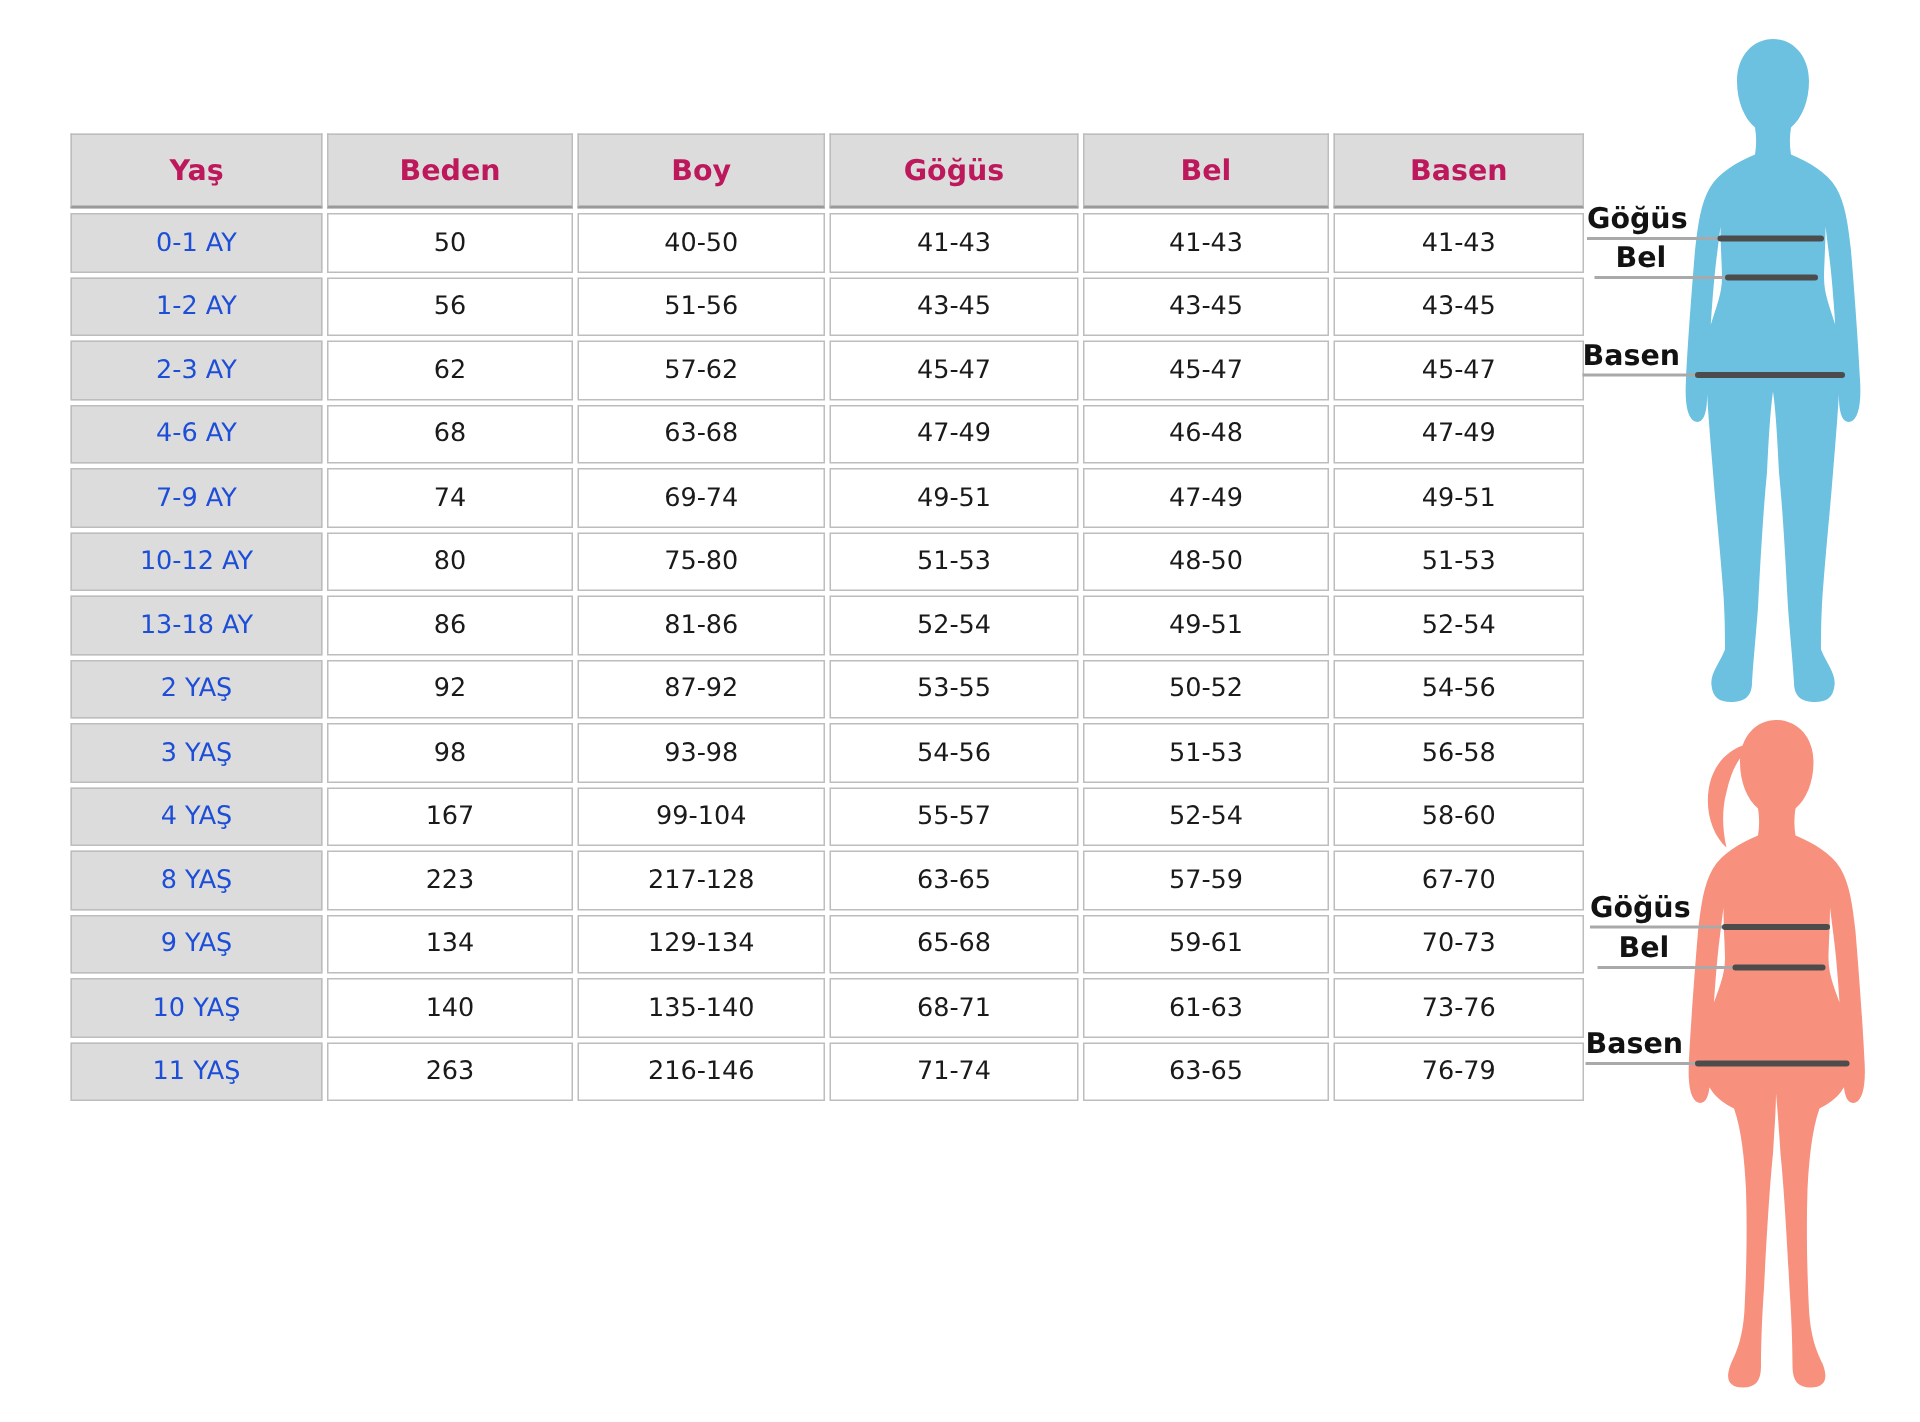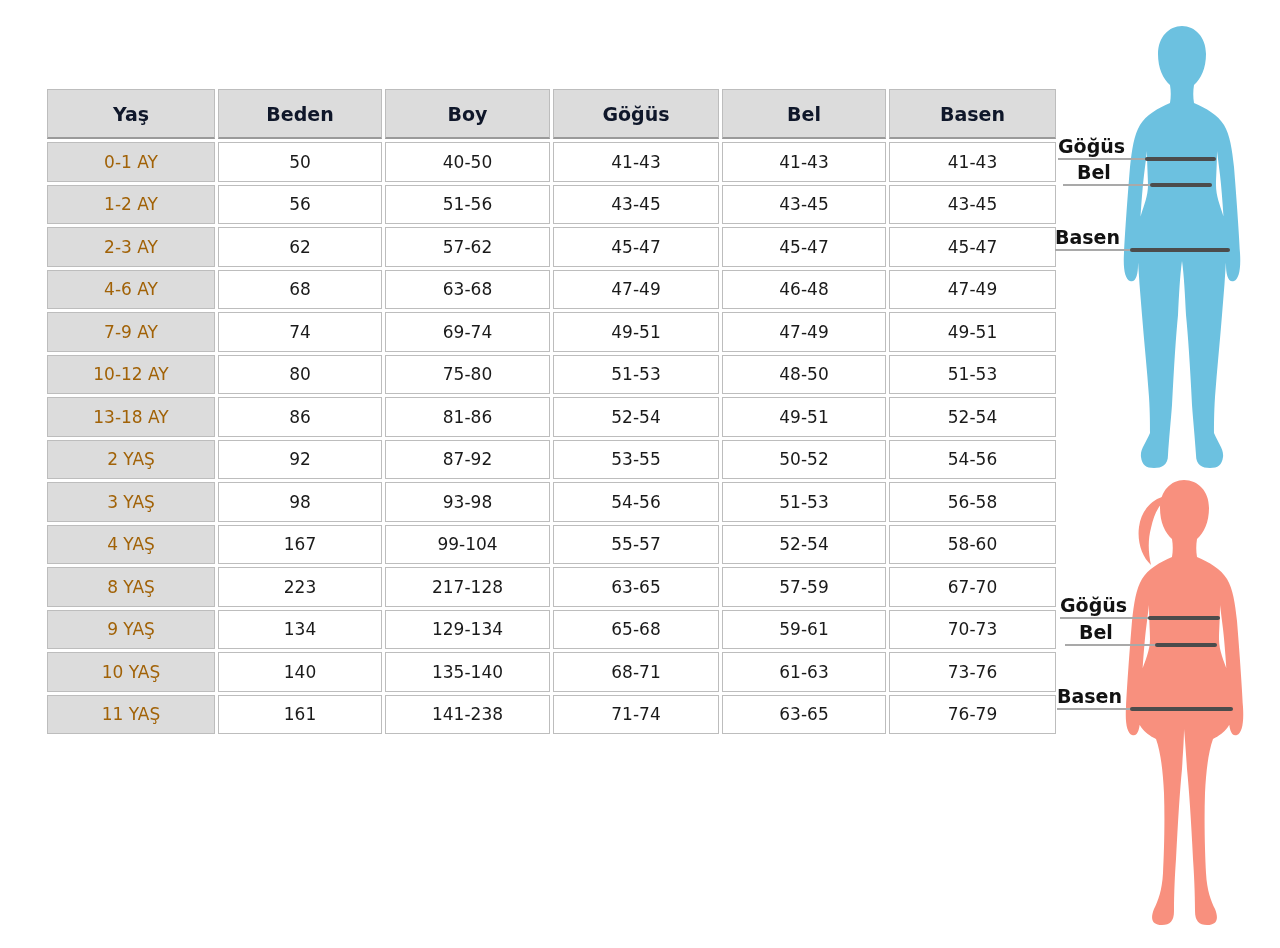--- a/index.html
+++ b/index.html
@@ -28,29 +28,29 @@
     text-align: center;
     vertical-align: middle;
     overflow: hidden;
     white-space: nowrap;
   }
   table.size-table thead th {
     background: #dcdcdc;
     height: 50px;
     font-size: 19px;
     font-weight: bold;
-    color: #0f172a;
+    color: #be185d;
     border-bottom: 2px solid #9a9a9a;
   }
   table.size-table tbody th {
     background: #dcdcdc;
     height: 39.5px;
     font-size: 17px;
     font-weight: normal;
-    color: #a16207;
+    color: #1d4ed8;
   }
   table.size-table tbody td {
     background: #ffffff;
     height: 39.5px;
     font-size: 17px;
     color: #1a1a1a;
   }
 
   
   .figure { position: absolute; }
@@ -209,22 +209,22 @@
         <tr>
           <th scope="row">10 YAŞ</th>
           <td>140</td>
           <td>135-140</td>
           <td>68-71</td>
           <td>61-63</td>
           <td>73-76</td>
         </tr>
         <tr>
           <th scope="row">11 YAŞ</th>
-          <td>161</td>
-          <td>141-238</td>
+          <td>263</td>
+          <td>216-146</td>
           <td>71-74</td>
           <td>63-65</td>
           <td>76-79</td>
         </tr>
       </tbody>
   </table>
 
   <div class="figure" style="left:1116px; top:24px; width:132px; height:448px;">
     <svg viewBox="0 0 132 448" preserveAspectRatio="none">
       <path d="M66,2 C53,2 42,13 42,30 C42,44 47,55 54,61 C55,67 55,73 54,79

